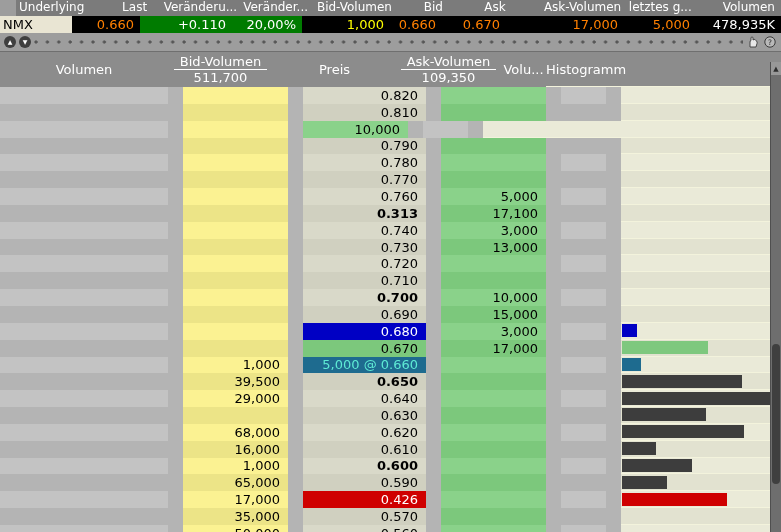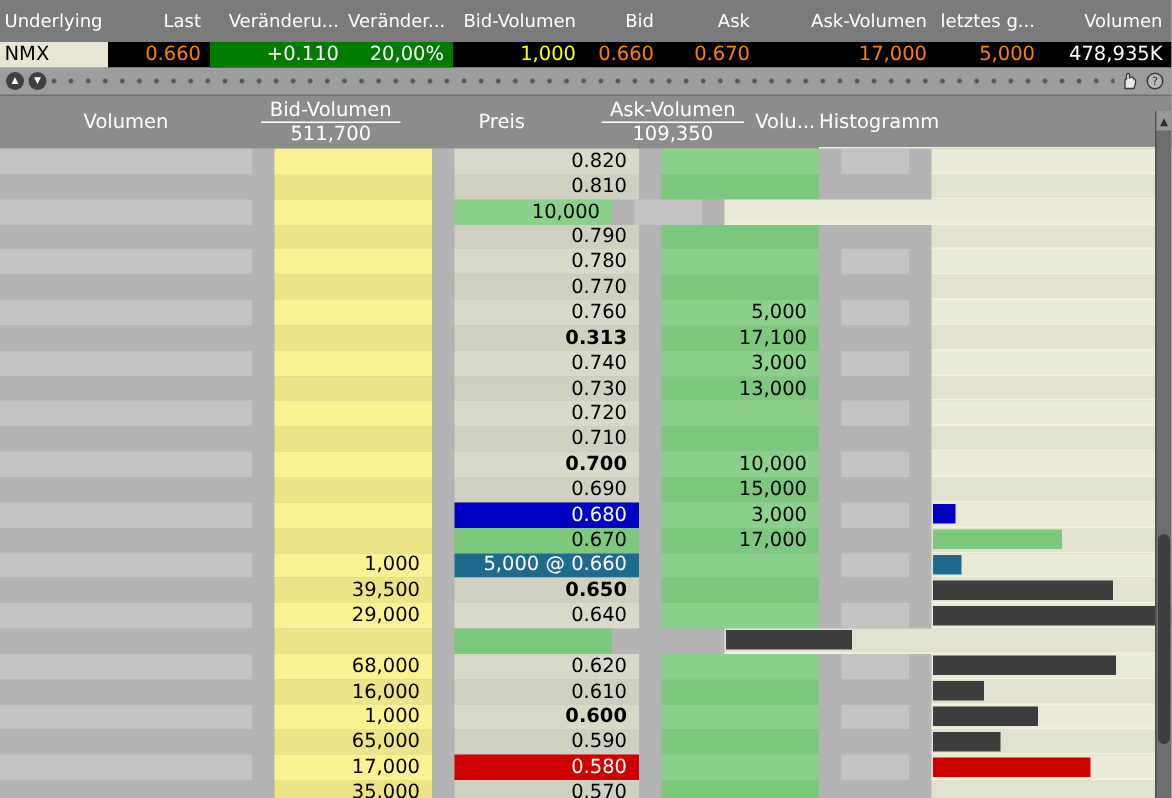--- a/index.html
+++ b/index.html
@@ -1,21 +1,21 @@
 <!DOCTYPE html>
 <html><head>
 <meta charset="utf-8">
 <style>
   html,body{margin:0;padding:0;}
   body{width:781px;height:532px;overflow:hidden;background:#9d9d9d;
        font-family:"DejaVu Sans","Liberation Sans",sans-serif;}
   .app{width:781px;height:532px;position:relative;overflow:hidden;}
 
   
-  .quote-head{display:flex;height:28px;background:#7b7b7b;align-items:center;}
+  .quote-head{display:flex;height:16px;background:#7b7b7b;align-items:flex-start;margin-left:16px;}
   .qh{color:#fff;font-size:12px;box-sizing:border-box;text-align:right;padding-right:6px;
       white-space:nowrap;overflow:hidden;}
   .qh.left{text-align:left;padding-left:3px;padding-right:0;}
   .quote-vals{display:flex;height:17px;background:#000;}
   .qv{font-size:13px;box-sizing:border-box;display:flex;align-items:center;
       justify-content:flex-end;padding-right:6px;white-space:nowrap;overflow:hidden;}
   .qv.left{justify-content:flex-start;padding-left:3px;padding-right:0;}
 
   
   .toolbar{height:19px;background:#9d9d9d;display:flex;align-items:center;
@@ -52,21 +52,21 @@
   .drow.odd  .c-price{background:#d0d0c0;padding-left:19px;}
   .drow.even .c-ask{background:#8ad28a;}
   .drow.odd  .c-ask{background:#7cc87c;padding-left:48px;}
   .drow.even .c-histo{background:#eaead8;}
   .drow.odd  .c-histo{background:#e2e2d0;}
   .c-histo{justify-content:flex-start;padding:0;border-bottom:1px solid #f3f3dc;}
   .bar{height:13px;margin:auto 0 auto 1px;flex:0 0 auto;}
   
   .ps-blue{background:#0000c4 !important;color:#fff;}
   .ps-green{background:#7cc87c !important;color:#000;}
-  .ps-teal{background:#1e6b8f !important;color:#ffffff;padding-left:40px;}
+  .ps-teal{background:#1e6b8f !important;color:#5eead4;padding-left:40px;}
   .ps-red{background:#cf0000 !important;color:#fff;}
 
   
   .vscroll{position:absolute;top:10px;right:0;bottom:0;width:11px;background:#6e6e6e;
            border-left:1px solid #4f4f4f;box-sizing:border-box;}
   .vs-btn{height:13px;background:#989898;color:#2e2e2e;font-size:7px;display:flex;
           align-items:center;justify-content:center;cursor:pointer;}
   .vs-thumb{position:absolute;left:1px;right:1px;top:282px;height:140px;background:#3f3f3f;
             border-radius:4px;cursor:pointer;}
 </style>
@@ -299,20 +299,21 @@
           <div class="cell c-price">0.640</div>
           <div class="cell c-ask"></div>
           <div class="cell c-volu"></div>
           <div class="cell c-histo">
             <div class="bar" style="width: 180px; background: rgb(61, 61, 61);"></div>
           </div>
         </div>
         <div class="drow odd">
           <div class="cell c-vol"></div>
           <div class="cell c-bid"></div>
+          <div class="cell c-price">0.630</div>
           <div class="cell c-ask"></div>
           <div class="cell c-volu"></div>
           <div class="cell c-histo">
             <div class="bar" style="width: 84px; background: rgb(61, 61, 61);"></div>
           </div>
         </div>
         <div class="drow even">
           <div class="cell c-vol"></div>
           <div class="cell c-bid">68,000</div>
           <div class="cell c-price">0.620</div>
@@ -348,21 +349,21 @@
           <div class="cell c-price">0.590</div>
           <div class="cell c-ask"></div>
           <div class="cell c-volu"></div>
           <div class="cell c-histo">
             <div class="bar" style="width: 45px; background: rgb(61, 61, 61);"></div>
           </div>
         </div>
         <div class="drow even">
           <div class="cell c-vol"></div>
           <div class="cell c-bid">17,000</div>
-          <div class="cell c-price ps-red">0.580</div>
+          <div class="cell c-price ps-red">0.426</div>
           <div class="cell c-ask"></div>
           <div class="cell c-volu"></div>
           <div class="cell c-histo">
             <div class="bar" style="width: 105px; background: rgb(207, 0, 0);"></div>
           </div>
         </div>
         <div class="drow odd">
           <div class="cell c-vol"></div>
           <div class="cell c-bid">35,000</div>
           <div class="cell c-price">0.570</div>

